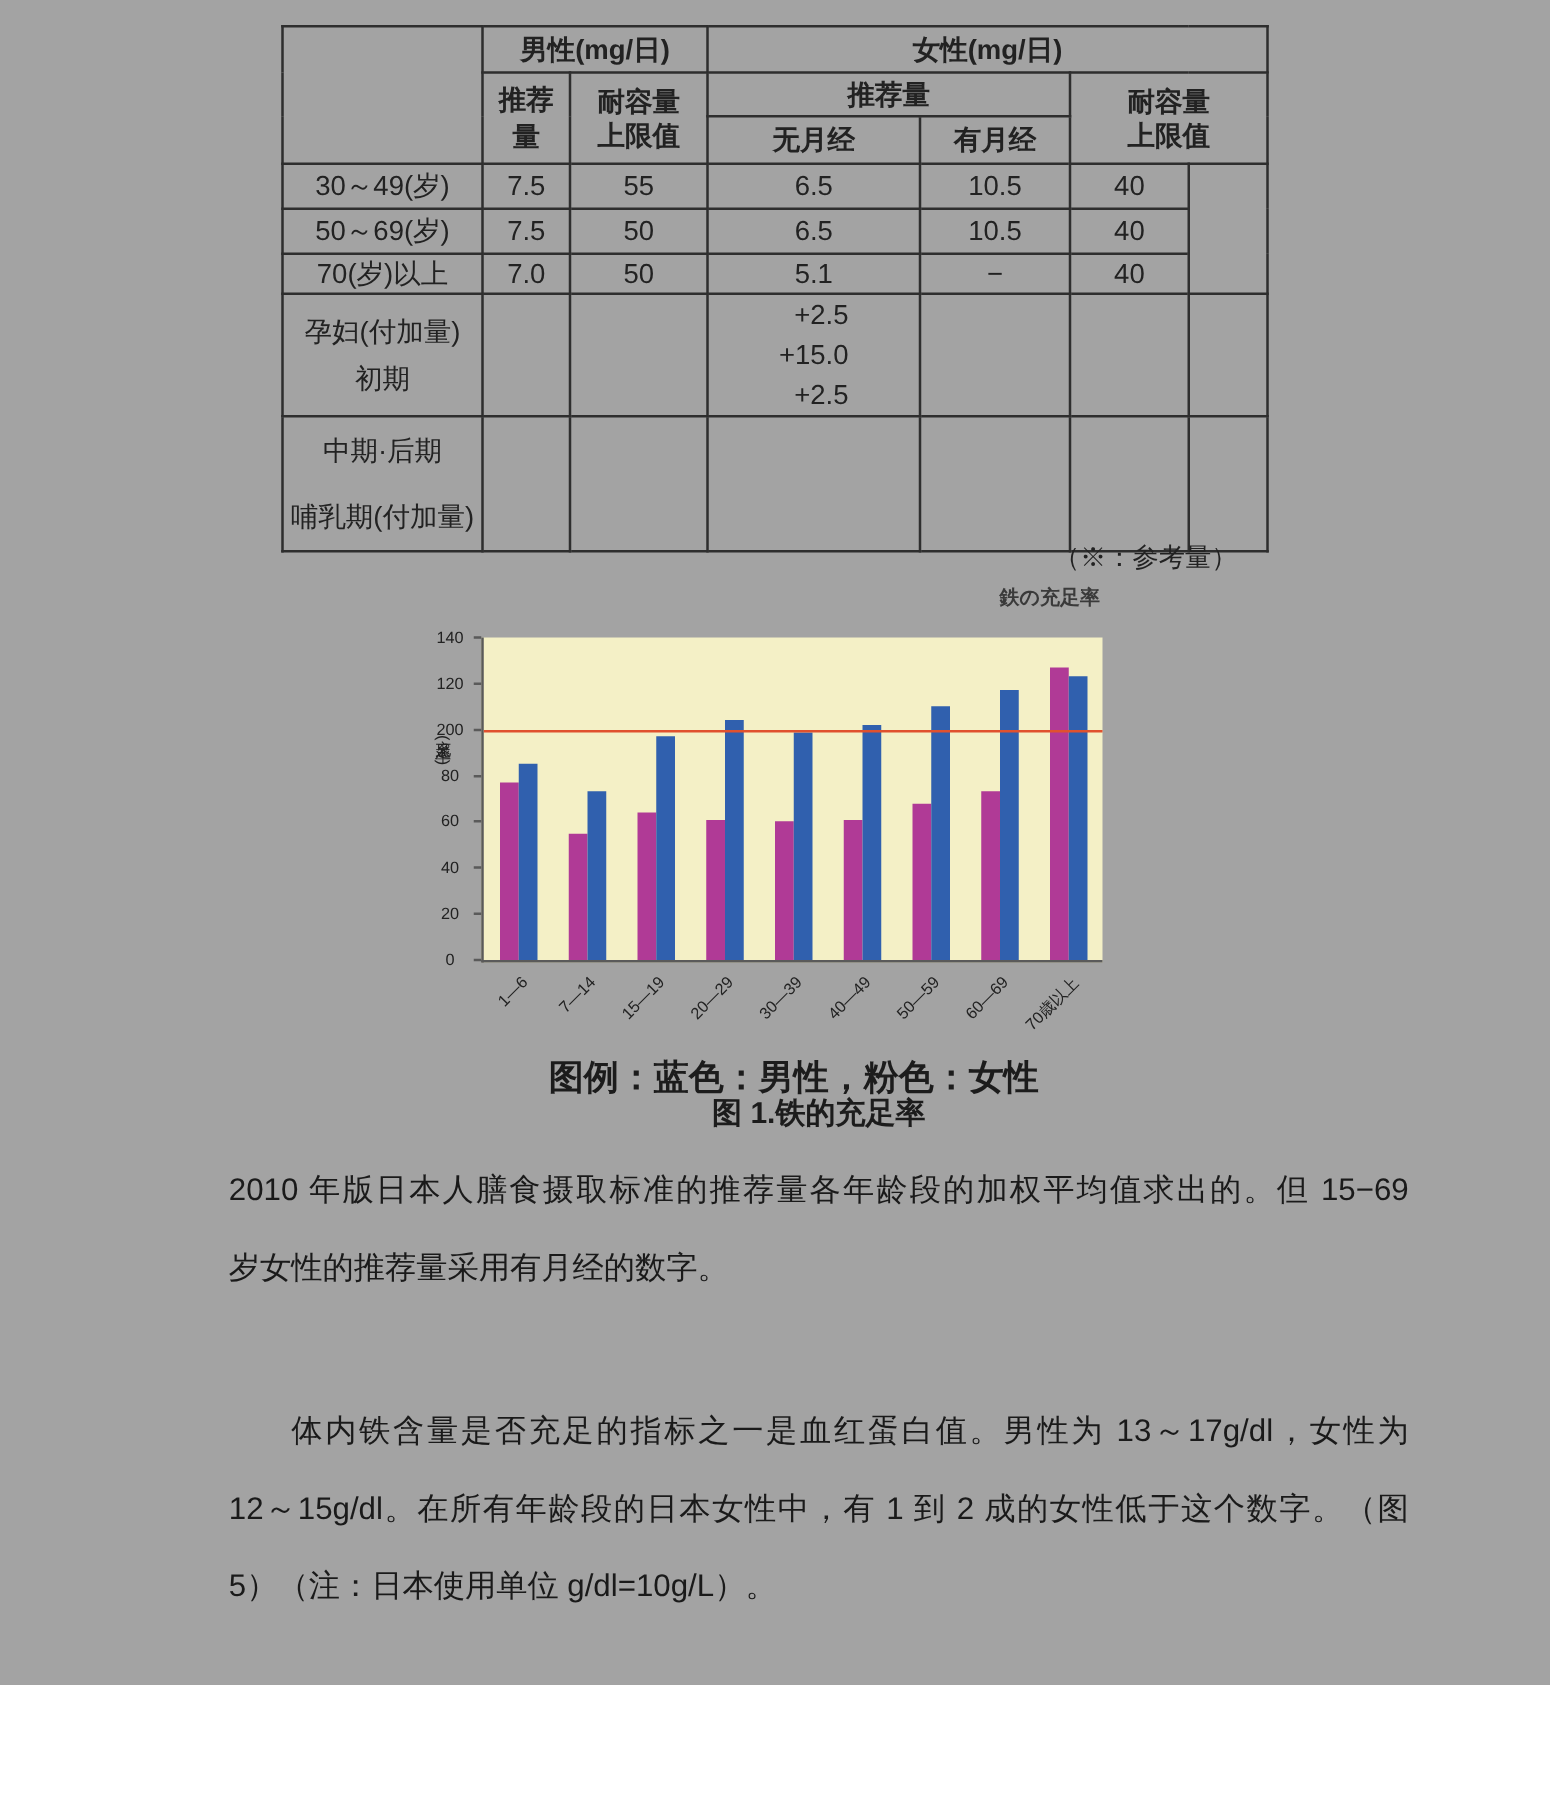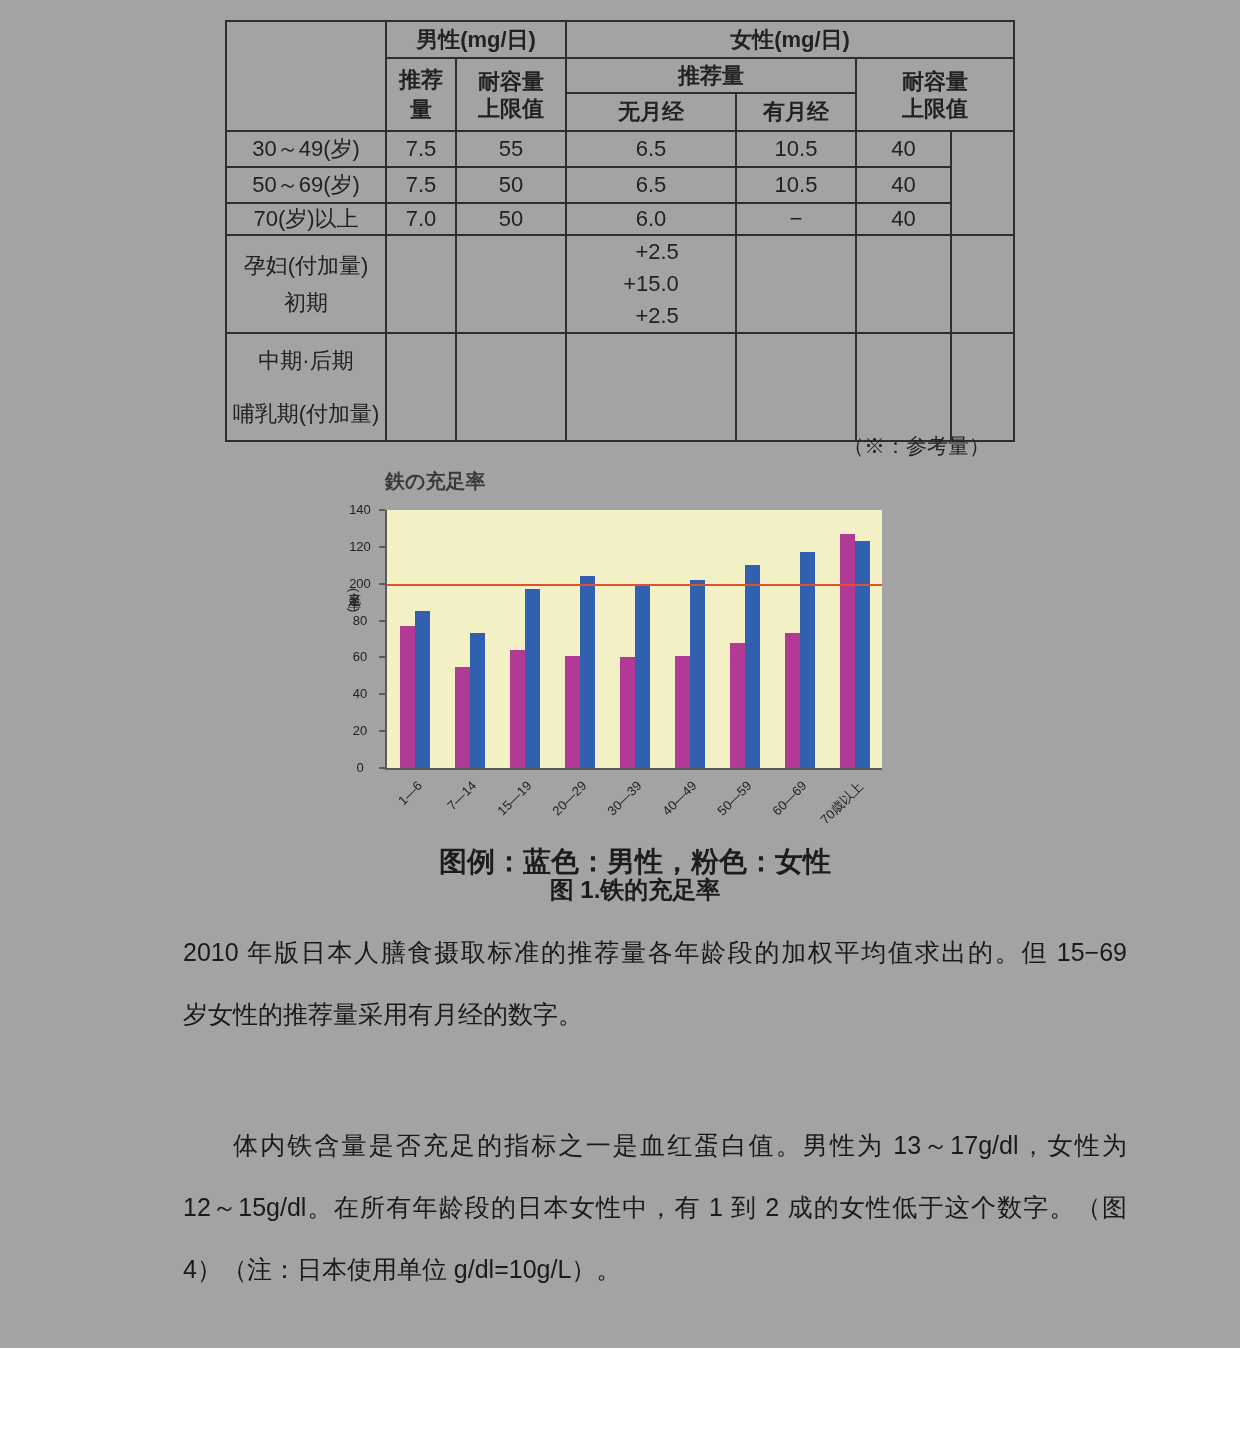--- a/index.html
+++ b/index.html
@@ -18,36 +18,36 @@
   tr.h1 { height:37px; } tr.h2 { height:35px; } tr.h3 { height:38px; }
   tr.r1 { height:36px; } tr.r2 { height:36px; } tr.r3 { height:30px; }
   tr.r4 { height:95px; } tr.r5 { height:103px; }
   .ul2 { line-height:27px; }
 
   .footnote { position:absolute; left:225px; top:432px; width:765px; text-align:right;
               font-size:21px; color:#222; }
 
   
   .chart { position:absolute; left:340px; top:462px; width:600px; height:395px; }
-  .chart-title { position:absolute; left:45px; top:6px; width:495px; text-align:left;
-                 font-size:20px; font-weight:bold; color:#3a3a3a; }
+  .chart-title { position:absolute; left:45px; top:6px; width:495px; text-align:right;
+                 font-size:16px; font-weight:bold; color:#3a3a3a; }
   .plot { position:absolute; left:45px; top:48px; width:495px; height:258px;
           background:#f4f0c6; border-left:2px solid #5a5a5a; border-bottom:2px solid #5a5a5a; }
   .ylab { position:absolute; left:-42px; top:72px; writing-mode:vertical-rl; text-orientation:mixed;
           font-size:13px; color:#222; letter-spacing:2px; }
   .ytick-label { position:absolute; width:34px; text-align:center; font-size:13px; color:#222; }
   .ytick-mark  { position:absolute; width:6px; height:2px; background:#5a5a5a; }
   .bar { position:absolute; bottom:0; width:15px; }
   .refline { position:absolute; left:0; width:100%; height:2px; z-index:6; }
   .xlab { position:absolute; white-space:nowrap; font-size:13px; color:#222;
           transform:rotate(-45deg); transform-origin:100% 0; }
 
   .cap1 { position:absolute; left:350px; top:843px; width:570px; text-align:center;
           font-size:28px; font-weight:bold; }
-  .cap2 { position:absolute; left:350px; top:874px; width:570px; text-align:center;
+  .cap2 { position:absolute; left:370px; top:874px; width:570px; text-align:center;
           font-size:24px; font-weight:bold; }
 
   
   .para { position:absolute; left:183px; width:944px; font-size:25px; color:#1a1a1a; }
   .p1 { top:921px; } .p2 { top:1114px; }
   .pline { line-height:62px; text-align:justify; text-align-last:justify; }
   .pline.first { text-indent:2em; }
   .pline.last  { text-align-last:left; }
 
   .heading { position:absolute; left:183px; top:1378px; font-size:27px; font-weight:bold; color:#111; }
@@ -99,21 +99,21 @@
       <td>7.5</td>
       <td>50</td>
       <td>6.5</td>
       <td>10.5</td>
       <td>40</td>
     </tr>
     <tr class="r3">
       <td>70(岁)以上</td>
       <td>7.0</td>
       <td>50</td>
-      <td>6.0</td>
+      <td>5.1</td>
       <td>−</td>
       <td>40</td>
     </tr>
     <tr class="r4">
       <td><span class="lines lbl4">孕妇(付加量)
 初期</span></td>
       <td></td>
       <td></td>
       <td><span class="plus">+2.5
 +15.0
@@ -191,18 +191,18 @@
   <div class="cap1">图例：蓝色：男性，粉色：女性</div>
   <div class="cap2">图 1.铁的充足率</div>
 
   <div class="para p1">
     <div class="pline">2010 年版日本人膳食摄取标准的推荐量各年龄段的加权平均值求出的。但 15−69</div>
     <div class="pline last">岁女性的推荐量采用有月经的数字。</div>
   </div>
   <div class="para p2">
     <div class="pline first">体内铁含量是否充足的指标之一是血红蛋白值。男性为 13～17g/dl，女性为</div>
     <div class="pline">12～15g/dl。在所有年龄段的日本女性中，有 1 到 2 成的女性低于这个数字。（图</div>
-    <div class="pline last">4）（注：日本使用单位 g/dl=10g/L）。</div>
+    <div class="pline last">5）（注：日本使用单位 g/dl=10g/L）。</div>
   </div>
 
   <div class="heading">4.铁不足或摄取过量需注意的人</div>
 
 </div>
 
 </body></html>

